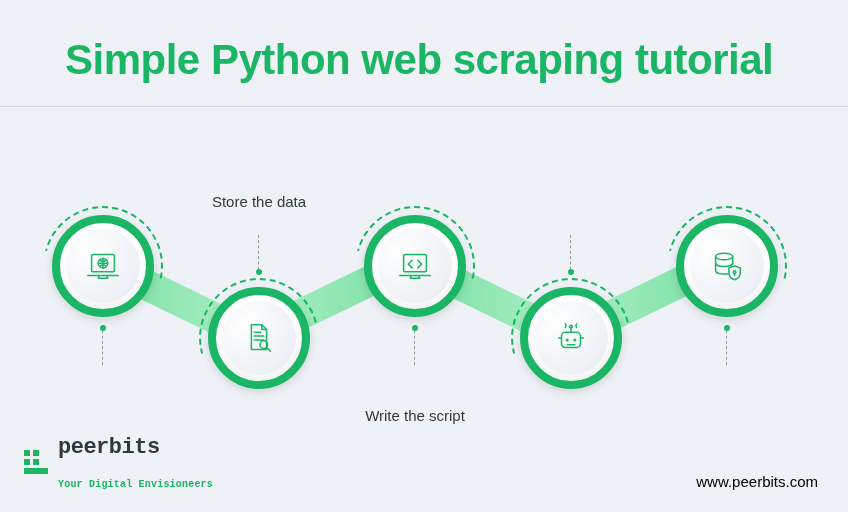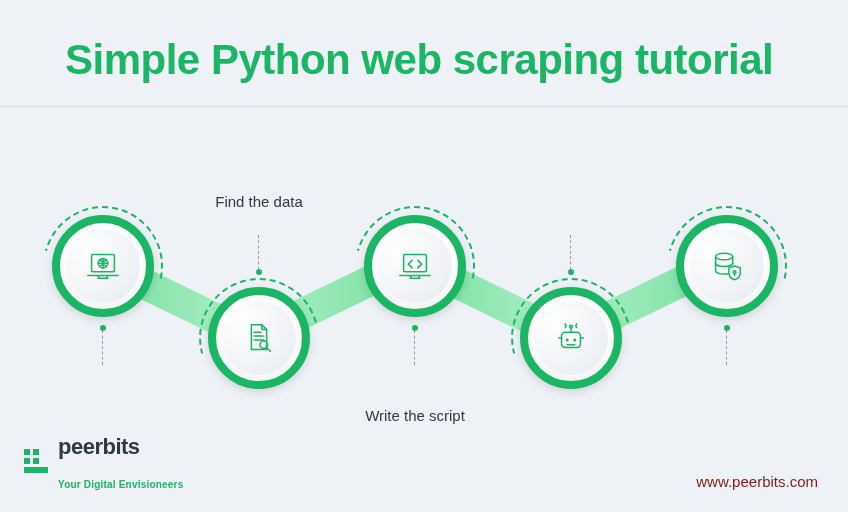--- a/index.html
+++ b/index.html
@@ -126,25 +126,25 @@
 
   .footer {
     position: absolute;
     bottom: 22px;
     left: 24px;
     right: 30px;
     display: flex;
     justify-content: space-between;
     align-items: flex-end;
   }
-  .brand { display: flex; align-items: center; gap: 8px; }
+  .brand { display: flex; align-items: center; gap: 8px; font-family: Liberation Mono, monospace; }
   .brand-mark { width: 26px; height: 26px; }
   .brand-text { font-size: 22px; font-weight: 700; color: #2e3a42; letter-spacing: -0.5px; }
   .tagline { font-size: 10px; color: #1bb566; margin-top: 19px; font-weight: 600; letter-spacing: .2px;}
-  .url { font-size: 15px; color: #7f1d1d; }
+  .url { font-size: 15px; color: #000000; }
 </style>
 </head>
 <body>
 
 <h1 class="title">Simple Python web scraping  tutorial</h1>
 <div class="hr"></div>
 
 <div class="flow-area">
 
   <div class="ribbon r1"></div>
@@ -173,21 +173,21 @@
       <svg viewBox="0 0 40 40">
           <path d="M12 6h11l5 5v21H12z"></path>
           <path d="M23 6v5h5"></path>
           <path d="M15 14h7M15 18h10M15 22h10"></path>
           <circle cx="25" cy="27" r="4"></circle>
           <path d="M28 30l4 4"></path>
         </svg>
     </div>
   </div>
   <div class="stem lblup" style="left:258px; top:98px;"></div>
-  <div class="label" style="left:194px; top:56px;">Find the data</div>
+  <div class="label" style="left:194px; top:56px;">Store the data</div>
 
   <div class="node up" style="left:364px">
     <div class="halo"></div>
       <div class="ring"></div>
     <div class="inner">
       <svg viewBox="0 0 40 40">
           <rect x="8" y="8" width="24" height="18" rx="1.5"></rect>
           <path d="M4 30h32M16 30l-1 3h10l-1-3"></path>
           <path d="M17 14l-4 4 4 4M23 14l4 4-4 4"></path>
         </svg>

